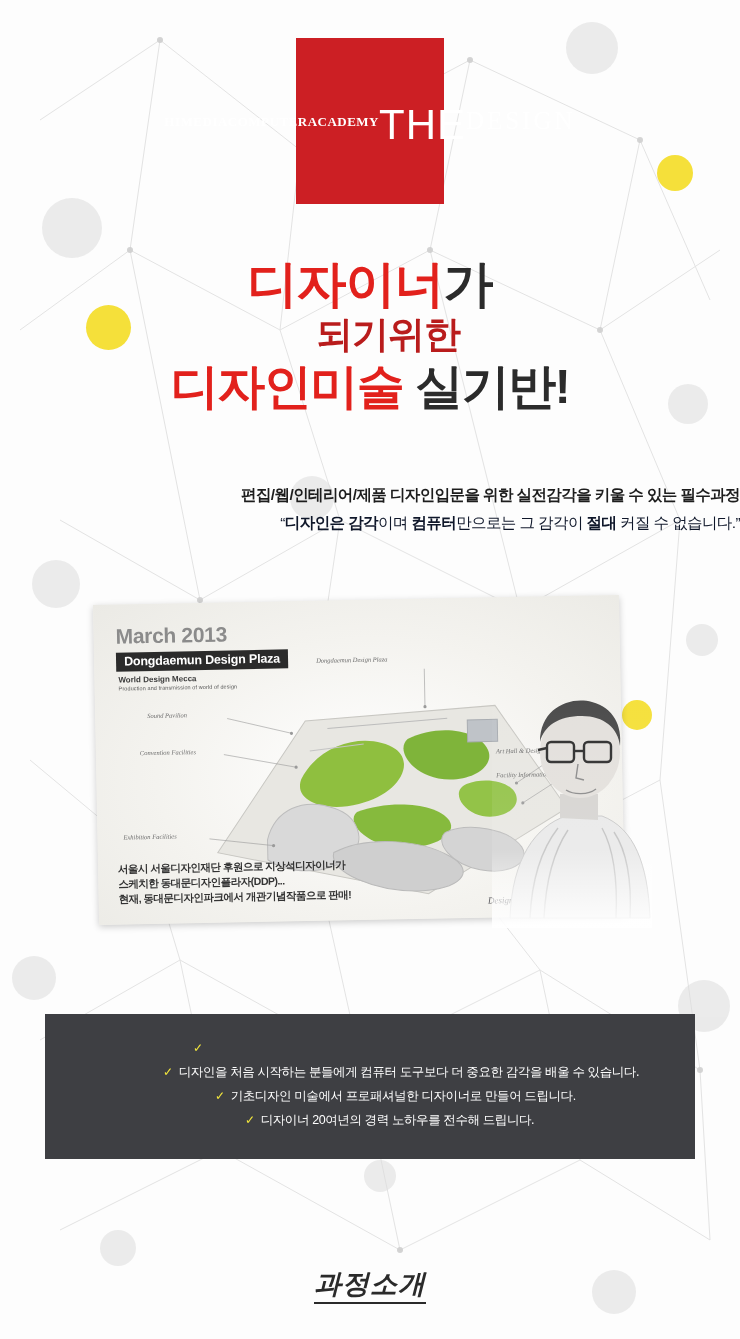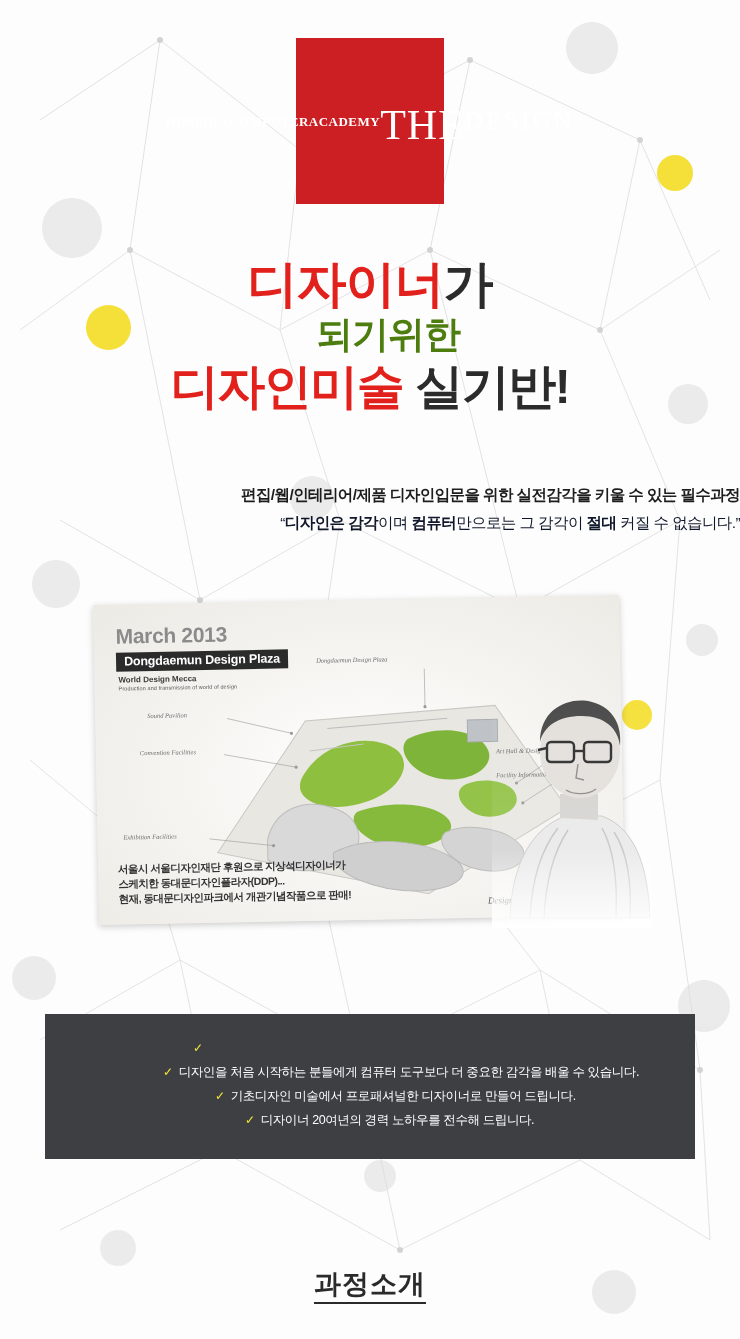--- a/index.html
+++ b/index.html
@@ -50,21 +50,21 @@
     text-align: center;
   }
   .logo-small {
     font-family: "Liberation Serif", serif;
     font-weight: bold;
     font-size: 13px;
     line-height: 15px;
     letter-spacing: 0.5px;
   }
   .logo-the {
-    font-family: Liberation Serif, serif;
+    font-family: Liberation Sans, sans-serif;
     font-size: 42px;
     line-height: 44px;
     letter-spacing: 1px;
     margin-top: 8px;
   }
   .logo-design {
     font-family: "Liberation Serif", serif;
     font-size: 25px;
     line-height: 30px;
     letter-spacing: 3px;
@@ -85,21 +85,21 @@
     color: #2b2b2b;
     letter-spacing: -1px;
   }
   .hl-line1 .red {
     color: #e2211c;
   }
   .hl-line2 {
     font-size: 37px;
     font-weight: bold;
     line-height: 44px;
-    color: #4d7c0f;
+    color: #b91c1c;
     letter-spacing: -1px;
     padding-left: 36px;
   }
   .hl-line3 {
     font-size: 48px;
     font-weight: bold;
     line-height: 58px;
     color: #2b2b2b;
     letter-spacing: -1.5px;
     margin-top: 1px;
@@ -285,20 +285,21 @@
     width: 740px;
     text-align: center;
     font-size: 27px;
     font-weight: bold;
     color: #2a2a2a;
     letter-spacing: 1px;
   }
   .course-title span {
     border-bottom: 2px solid #2a2a2a;
     padding-bottom: 3px;
+    font-style: italic;
   }
 </style>
 </head>
 <body>
 
 <div id="page">
 
   <svg class="bg-net" width="740" height="1339" viewBox="0 0 740 1339">
     <g stroke="#e3e3e3" stroke-width="1" fill="none">
       <path d="M40,120 L160,40 L300,150 L470,60 L640,140 L710,300"></path>

